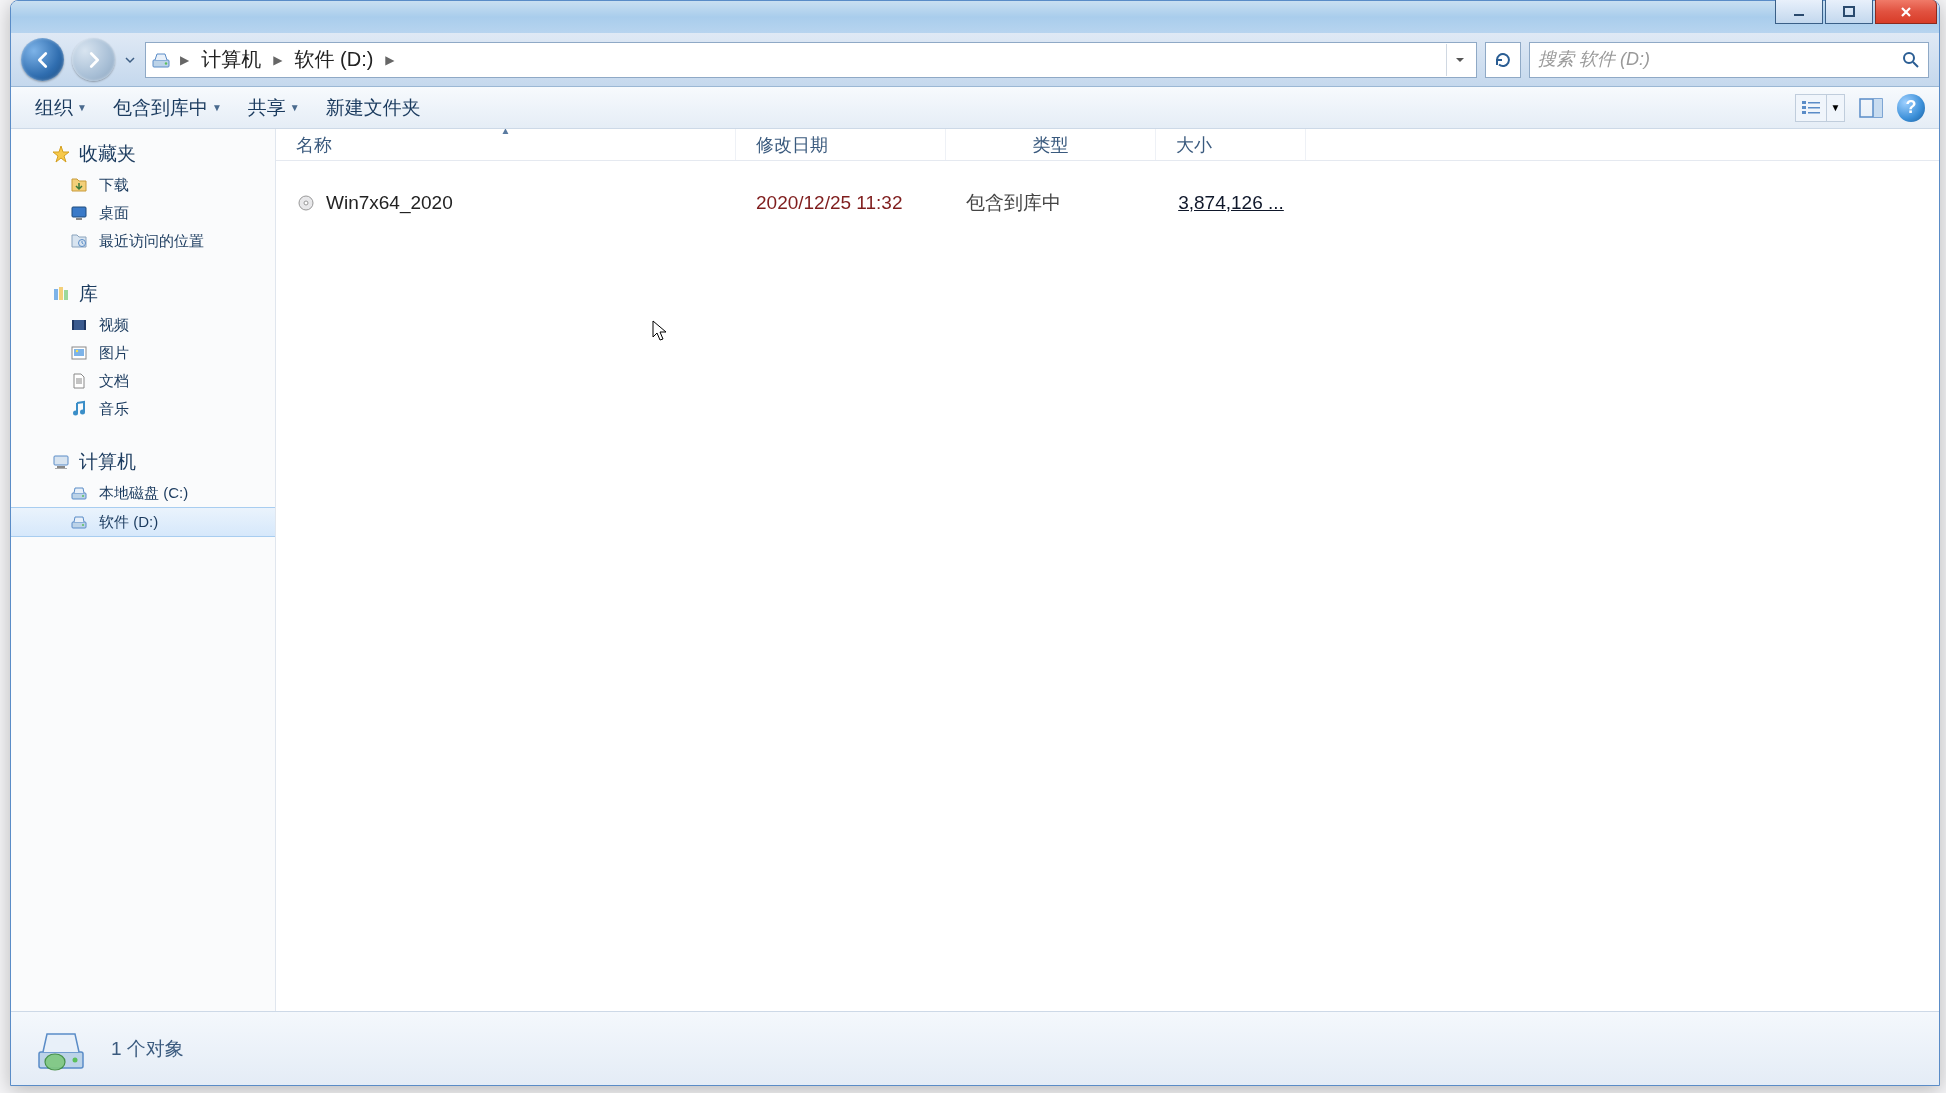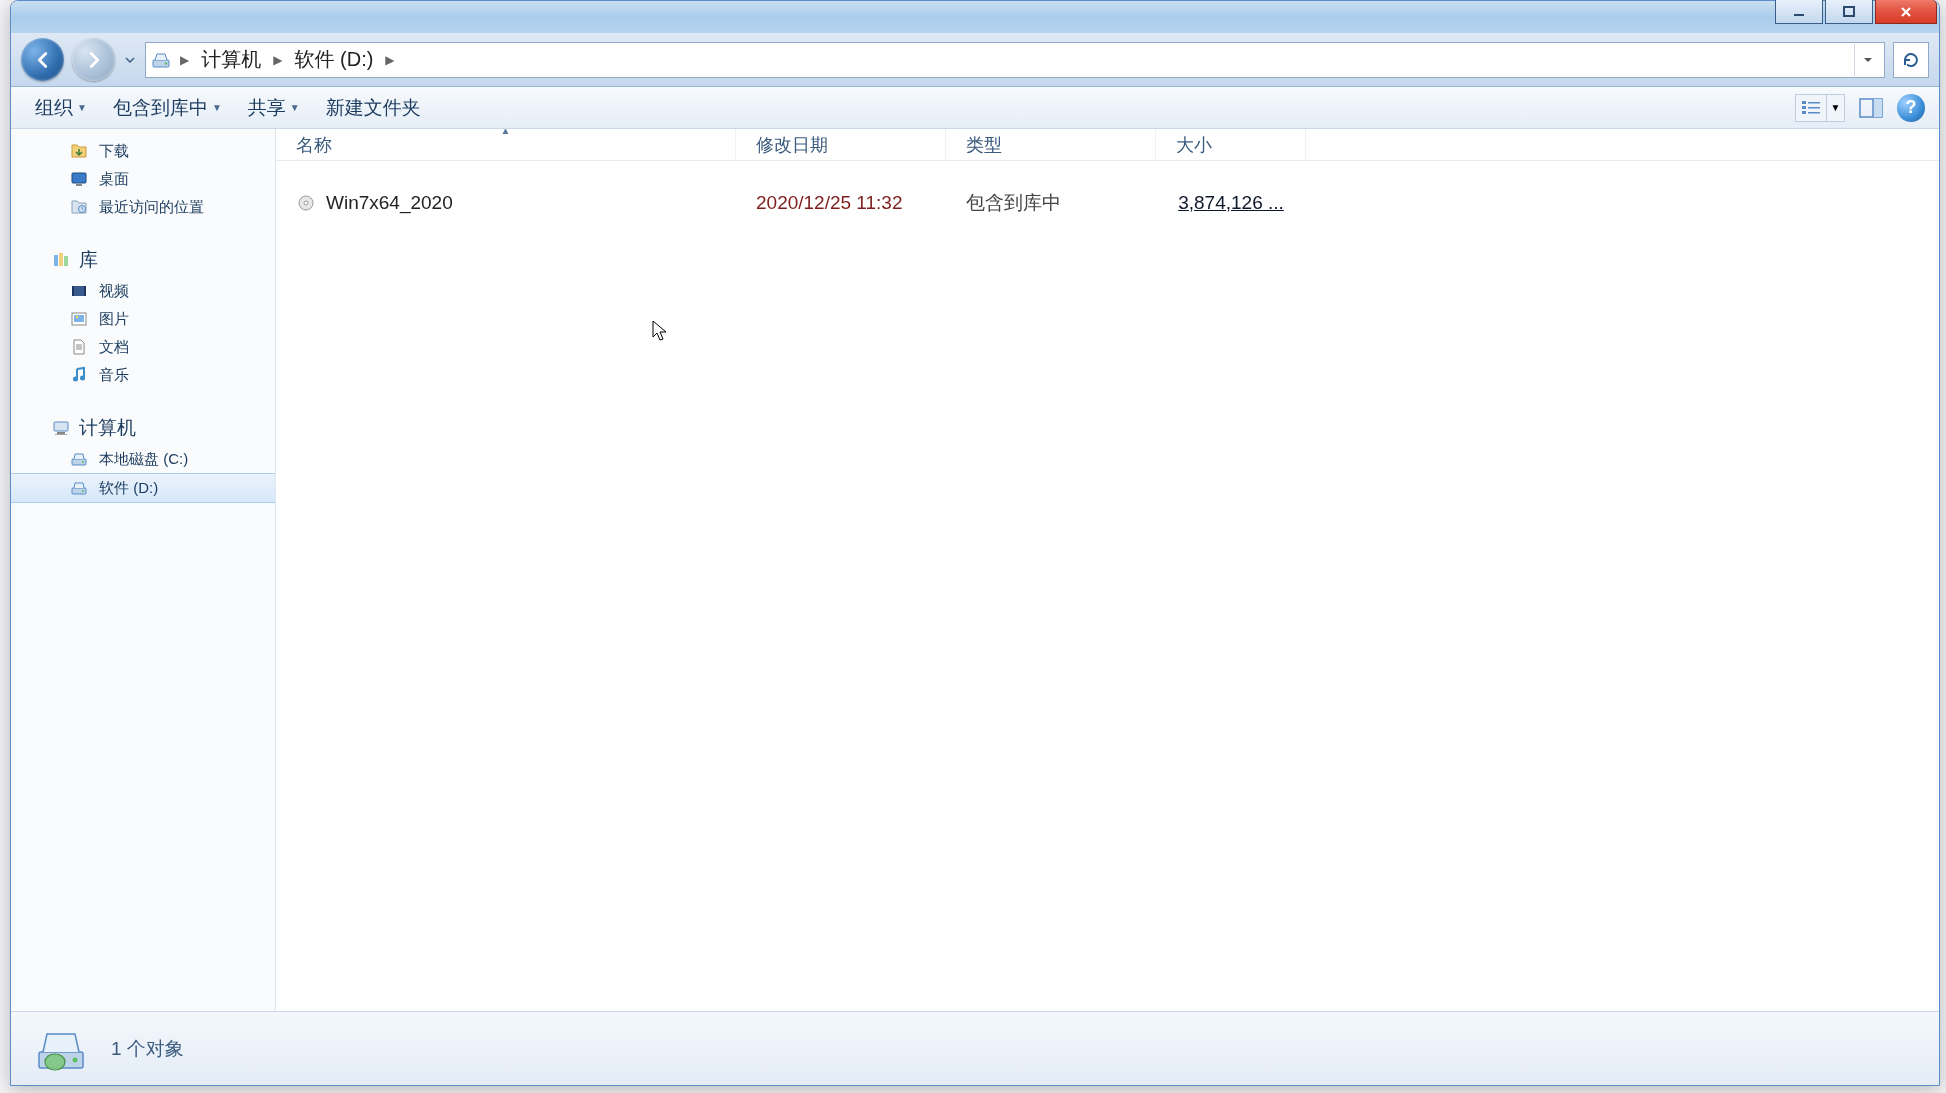--- a/index.html
+++ b/index.html
@@ -134,21 +134,21 @@
 
 
 .content { flex:1; background:#fff; display:flex; flex-direction:column; }
 .col-headers {
   height:32px; display:flex; align-items:center; border-bottom:1px solid #e5e9f0;
   font-size:18px; color:#3a5a7e;
 }
 .col { padding:0 20px; border-right:1px solid #eef1f6; height:100%; display:flex; align-items:center; position:relative; }
 .col.name { width:460px; }
 .col.date { width:210px; }
-.col.type { width:210px; }
+.col.type { width:210px;justify-content:center; }
 .col.size { width:150px; }
 .sort-ind { position:absolute; top:-4px; left:50%; transform:translateX(-50%); font-size:10px; color:#5a7aa0; }
 
 .file-row {
   height:38px; display:flex; align-items:center;
   font-size:19px; color:#222;
 }
 .file-row .cell { padding:0 20px;margin-top:45px; }
 .file-row .name { width:460px; display:flex; align-items:center; gap:10px; }
 .file-row .date { width:210px; color:#7f1d1d; }
@@ -235,20 +235,29 @@
       </div>
     </div>
 
     <div class="refresh-btn">
       <svg width="18" height="18" viewBox="0 0 18 18">
         <path d="M3 9 a6 6 0 1 1 2 4.5" fill="none" stroke="currentColor" stroke-width="2"></path>
         <path d="M3 14 L3 9 L8 9" fill="none" stroke="currentColor" stroke-width="2"></path>
       </svg>
     </div>
 
+    <div class="search-box">
+      <input placeholder="搜索 软件 (D:)" style="">
+      <span class="search-icon">
+        <svg width="18" height="18" viewBox="0 0 18 18">
+          <circle cx="7" cy="7" r="5" fill="none" stroke="currentColor" stroke-width="2"></circle>
+          <path d="M11 11 L16 16" stroke="currentColor" stroke-width="2"></path>
+        </svg>
+      </span>
+    </div>
   </div>
 
   <div class="toolbar">
     <div class="tool-item">
       <span>组织</span>
       <span class="dd">▼</span>
     </div>
     <div class="tool-item">
       <span>包含到库中</span>
       <span class="dd">▼</span>
@@ -284,20 +293,28 @@
       </div>
       <div class="help-btn">?</div>
     </div>
   </div>
 
   <div class="body-split">
 
     <div class="sidebar">
 
       <div class="side-group">
+        <div class="side-head">
+          <span class="icon">
+            <svg width="18" height="18" viewBox="0 0 18 18">
+                  <path d="M9 1 L11 7 L17 7 L12 11 L14 17 L9 13 L4 17 L6 11 L1 7 L7 7 Z" fill="#f7c94a" stroke="#d4a020"></path>
+                </svg>
+          </span>
+          <span>收藏夹</span>
+        </div>
         <div class="side-item">
           <span class="icon">
             <svg width="18" height="18" viewBox="0 0 18 18">
                   <path d="M2 6 L2 3 L7 3 L9 5 L16 5 L16 15 L2 15 Z" fill="#f3d07a" stroke="#c89b3a"></path>
                   <path d="M9 7 L9 12 M6 10 L9 13 L12 10" stroke="#3a7a3a" stroke-width="1.5" fill="none"></path>
                 </svg>
           </span>
           <span>下载</span>
         </div>
         <div class="side-item">

